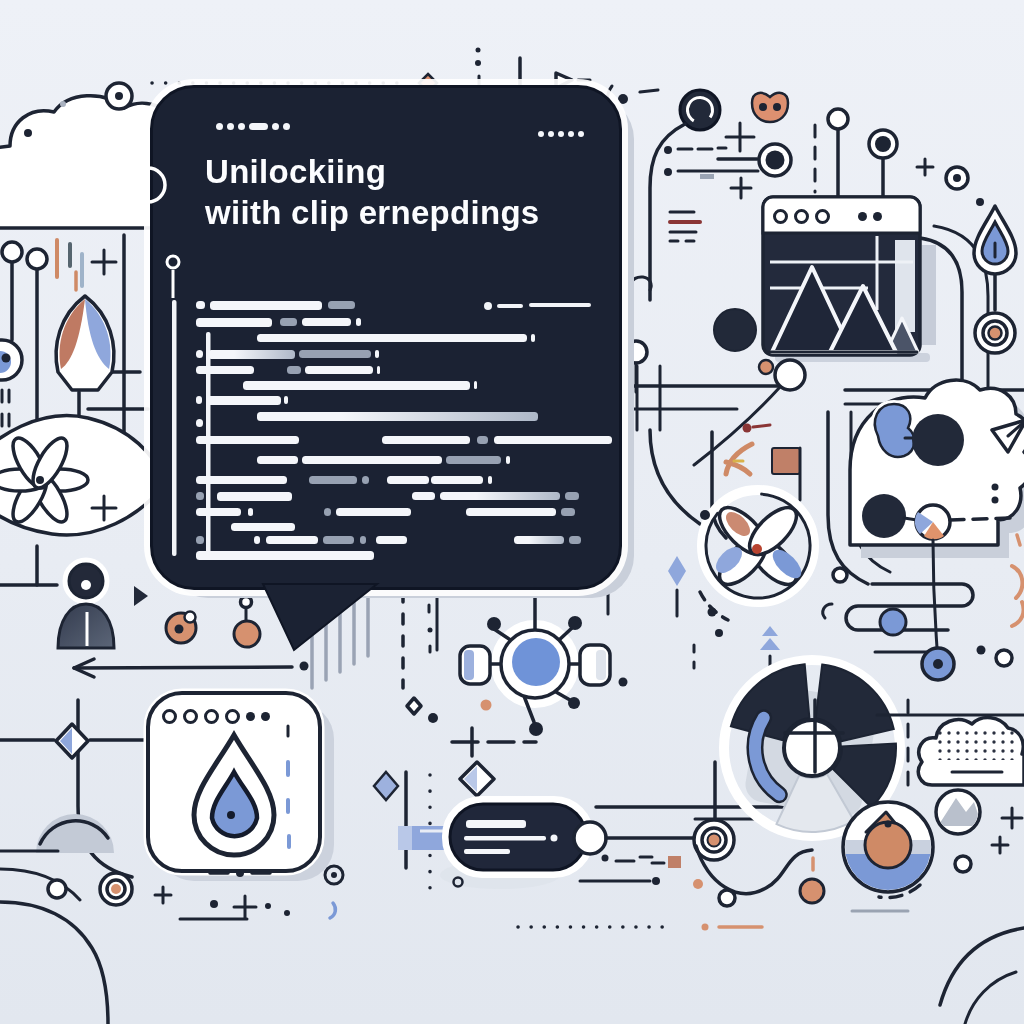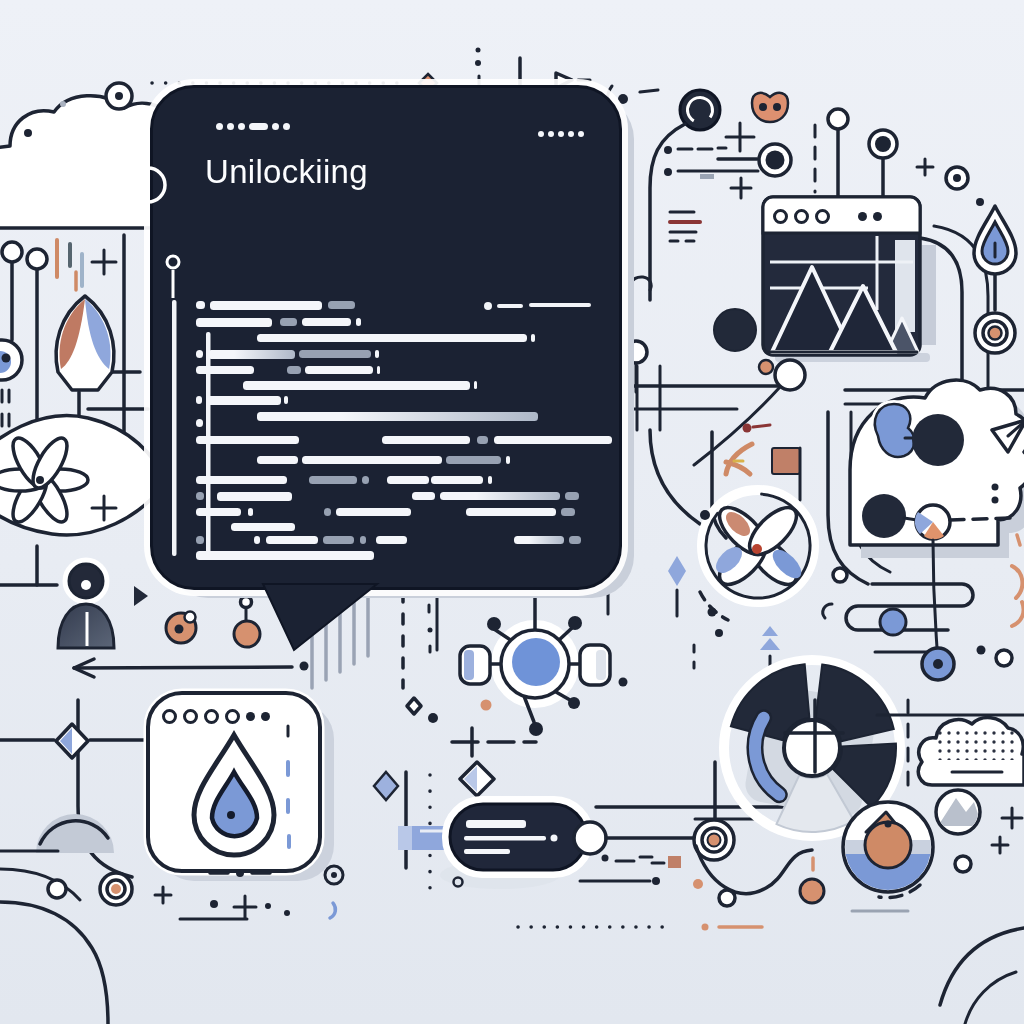--- a/index.html
+++ b/index.html
@@ -11,21 +11,21 @@
     background:linear-gradient(180deg,#eef1f7 0%,#e8ecf3 55%,#e2e7ef 100%);
     font-family:"Liberation Sans",sans-serif;}
   #canvas svg{position:absolute;left:0;top:0}
   .ln{stroke:var(--ink);fill:none;stroke-width:3.5;stroke-linecap:round;stroke-linejoin:round}
   .ln2{stroke:var(--ink);fill:none;stroke-width:3;stroke-linecap:round}
   .fw{fill:#ffffff;stroke:var(--ink);stroke-width:3.5;stroke-linejoin:round}
   .fd{fill:#222939}
   .dot{fill:var(--ink)}
   
   #title{position:absolute;left:205px;top:151px;width:400px;color:#fcfdff;
-    font-size:33px;font-weight:normal;line-height:1.25;letter-spacing:.3px;z-index:5;pointer-events:none}
+    font-size:33px;font-weight:bold;line-height:1.25;letter-spacing:.3px;z-index:5;pointer-events:none}
   #title span{display:block}
   
   #code-layer{position:absolute;left:0;top:0;width:1024px;height:1024px;z-index:5;pointer-events:none}
   .bar{position:absolute;border-radius:3.5px}
   .bar.w{background:#f4f6fa}
   .bar.g{background:#97a1b2}
   .bar.wg{background:linear-gradient(90deg,#f4f6fa 30%,#aeb8c8)}
   
   .dotstrip{position:absolute;display:flex;align-items:center;z-index:6;pointer-events:none}
   .tok-dot{width:7px;height:7px;border-radius:50%;background:#f4f6fa;margin-right:4px}
@@ -547,20 +547,21 @@
   <circle cx="488" cy="306" r="4" fill="#f2f4f8"></circle>
   <rect x="497" y="304" width="26" height="4" rx="2" fill="#f2f4f8"></rect>
   <rect x="529" y="303" width="62" height="4" rx="2" fill="#f2f4f8"></rect>
   <circle cx="148" cy="185" r="17" fill="none" stroke="#fff" stroke-width="3.5"></circle>
   <circle cx="173" cy="262" r="6" fill="#1b2233" stroke="#fff" stroke-width="3"></circle>
   <line x1="173" y1="270" x2="173" y2="298" stroke="#fff" stroke-width="3"></line>
 </svg>
 
 <div id="title">
   <span>Unilockiing</span>
+  <span>wiith clip ernepdings</span>
 </div>
 
 <div id="code-layer">
       <div class="bar w" style="left: 196px; top: 301px; width: 9px; height: 8px;"></div>
       <div class="bar w" style="left: 210px; top: 301px; width: 112px; height: 9px;"></div>
       <div class="bar g" style="left: 328px; top: 301px; width: 27px; height: 8px;"></div>
       <div class="bar w" style="left: 196px; top: 318px; width: 76px; height: 9px;"></div>
       <div class="bar g" style="left: 280px; top: 318px; width: 17px; height: 8px;"></div>
       <div class="bar w" style="left: 302px; top: 318px; width: 49px; height: 8px;"></div>
       <div class="bar w" style="left: 356px; top: 318px; width: 5px; height: 8px;"></div>

